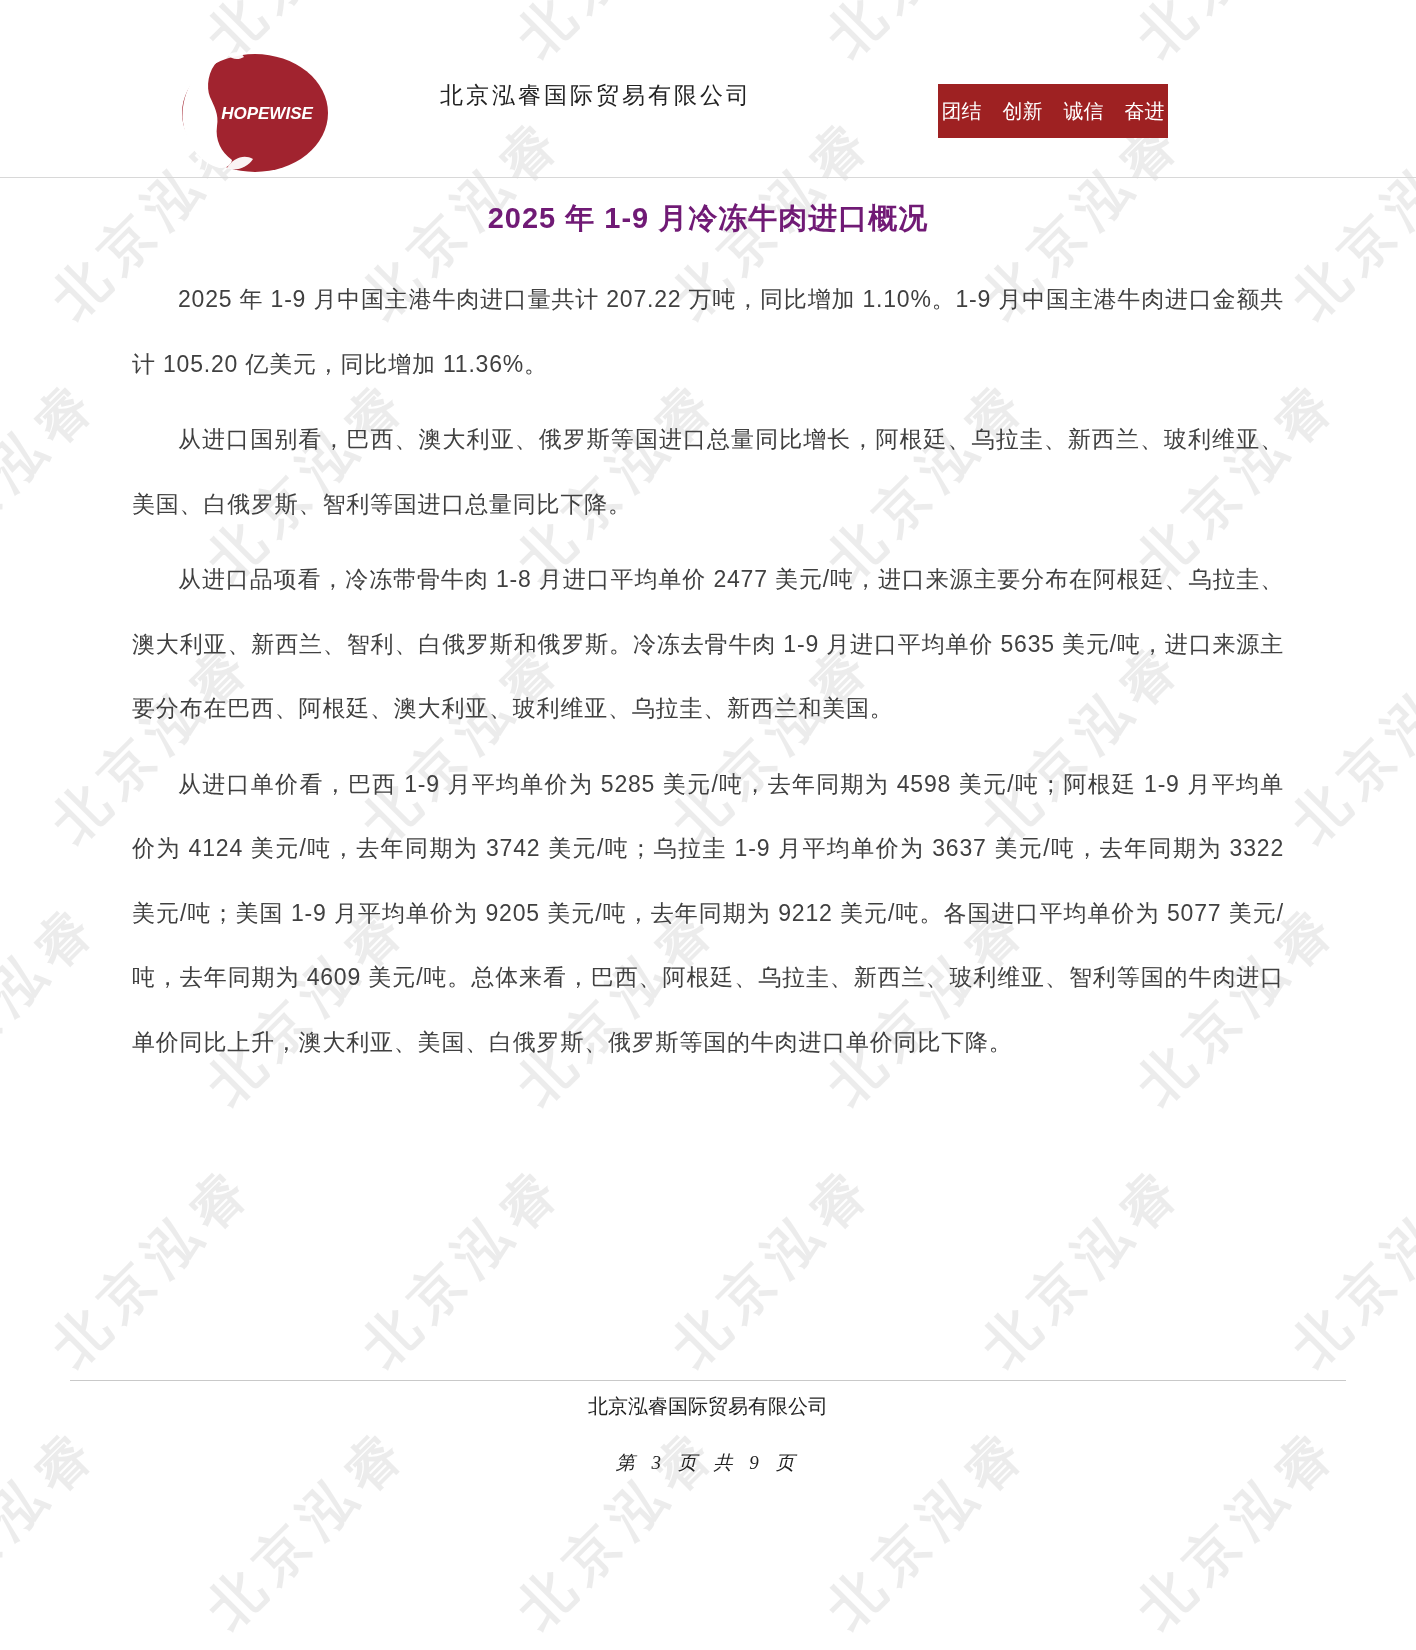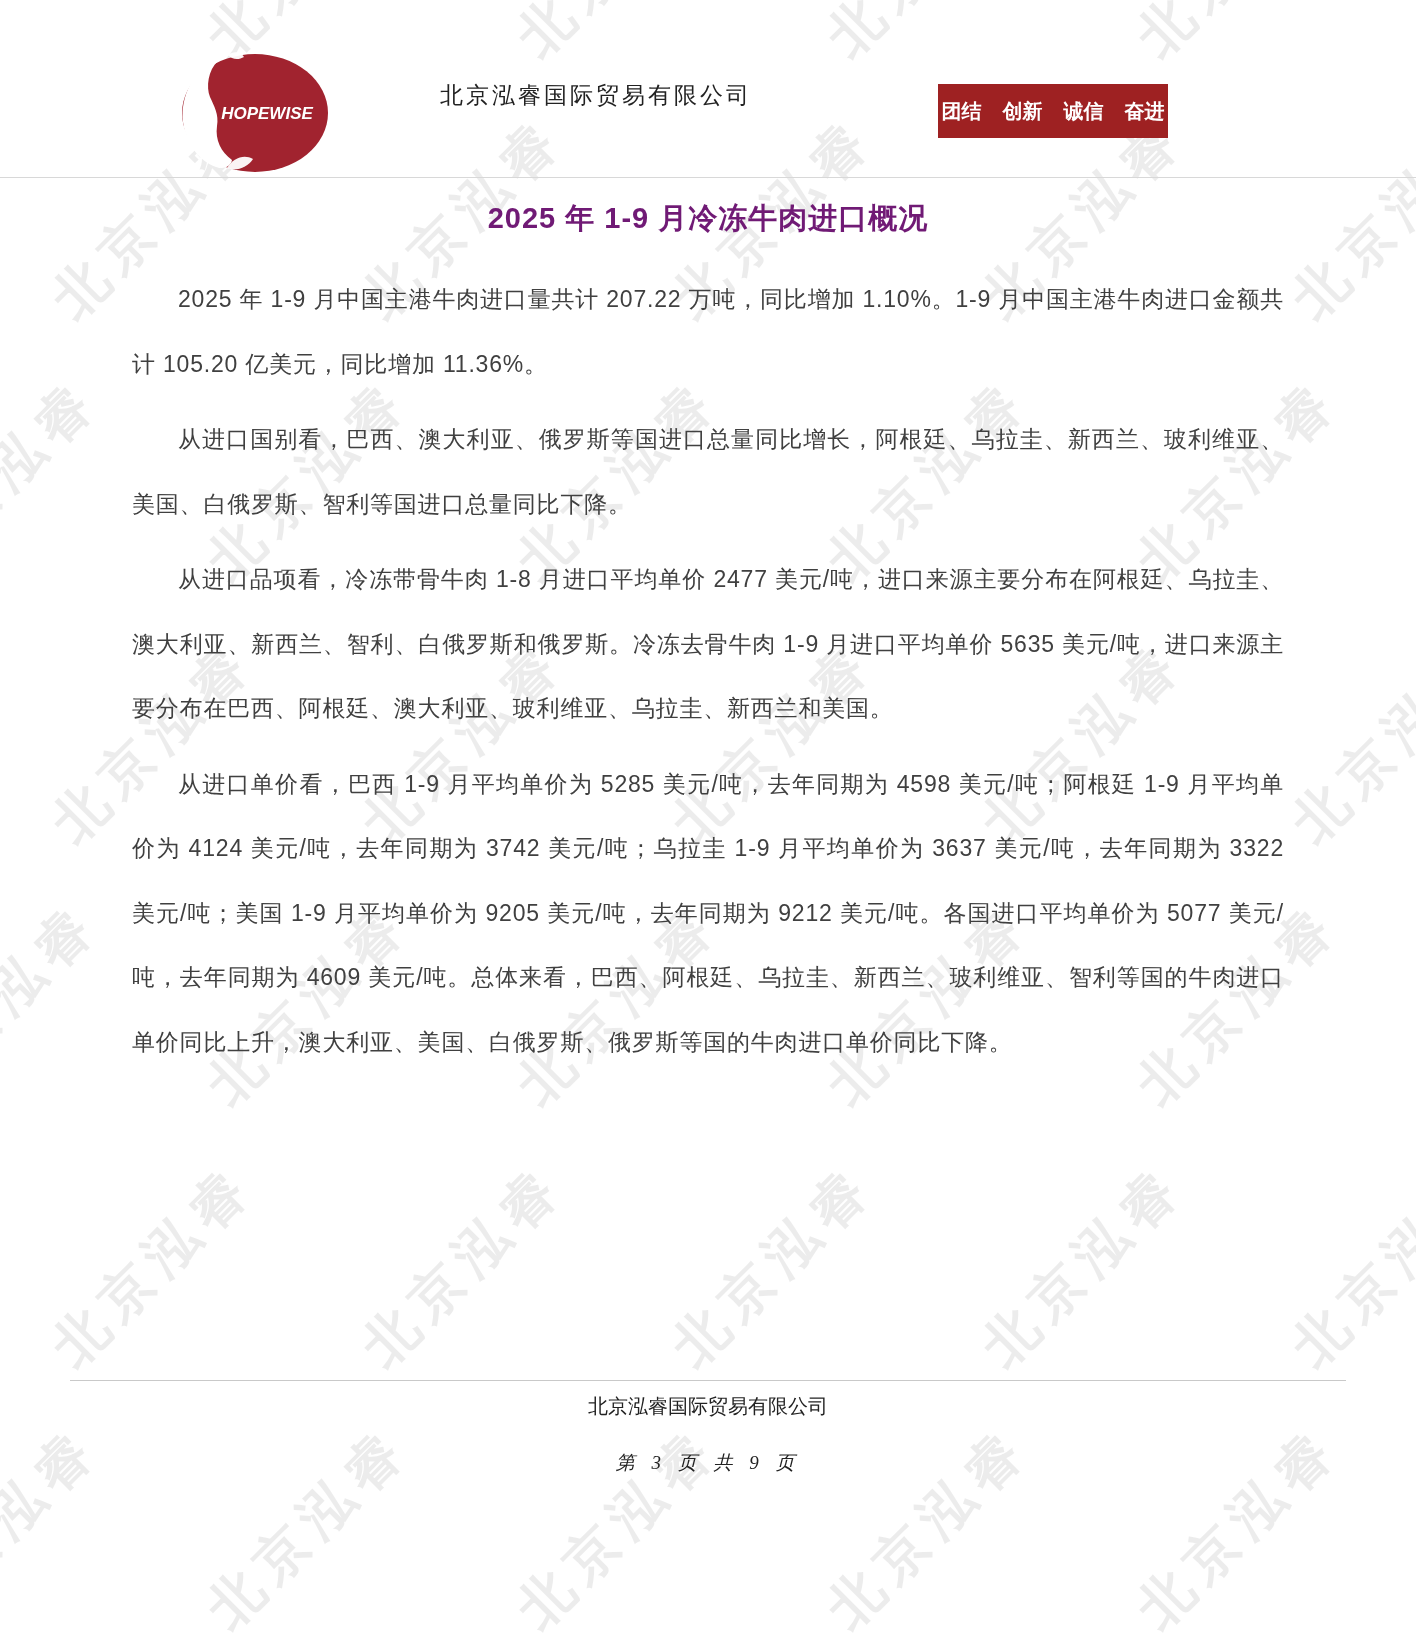--- a/index.html
+++ b/index.html
@@ -38,21 +38,21 @@
   .company-zh{
     font-size:23px;letter-spacing:3px;color:#222;
     line-height:34px;font-weight:500;
   }
   .company-en{
     font-size:19px;color:#222;line-height:30px;font-weight:500;
   }
   .slogan-banner{
     position:absolute;left:938px;top:84px;width:230px;height:54px;
     display:flex;align-items:center;justify-content:center;gap:21px;
-    color:#fff;font-size:20px;font-weight:700;
+    color:#fff;font-size:20px;font-weight:400;
   }
   
   .content{
     position:absolute;left:132px;right:132px;top:178px;z-index:1;
   }
   .doc-title{
     margin:21px 0 28px 0;
     text-align:center;
     font-size:29px;font-weight:700;color:#701a75;
     letter-spacing:1px;

